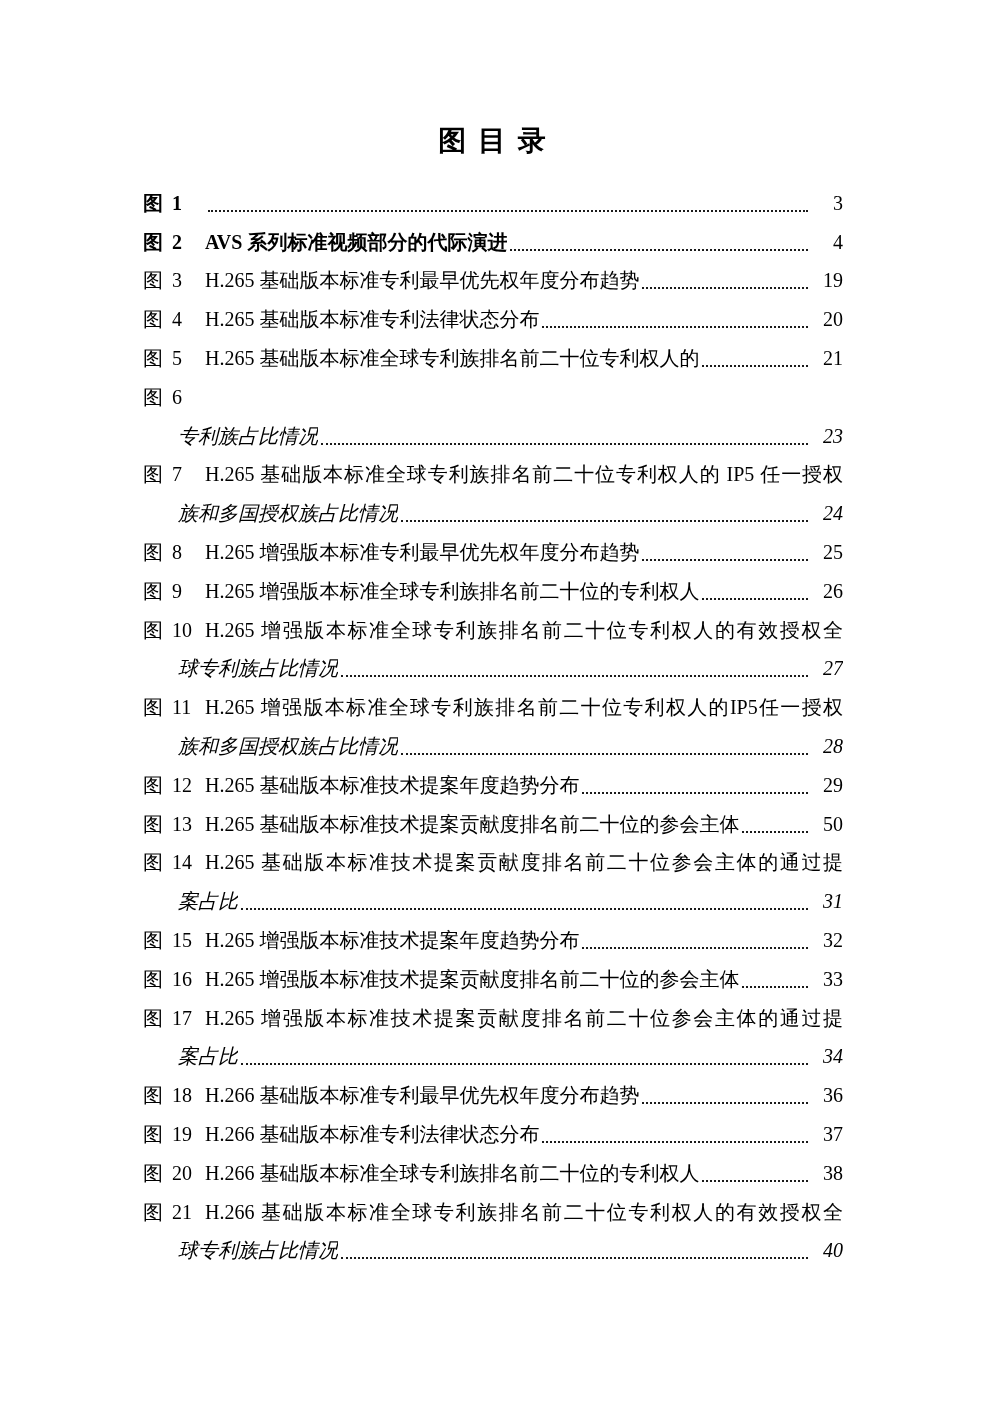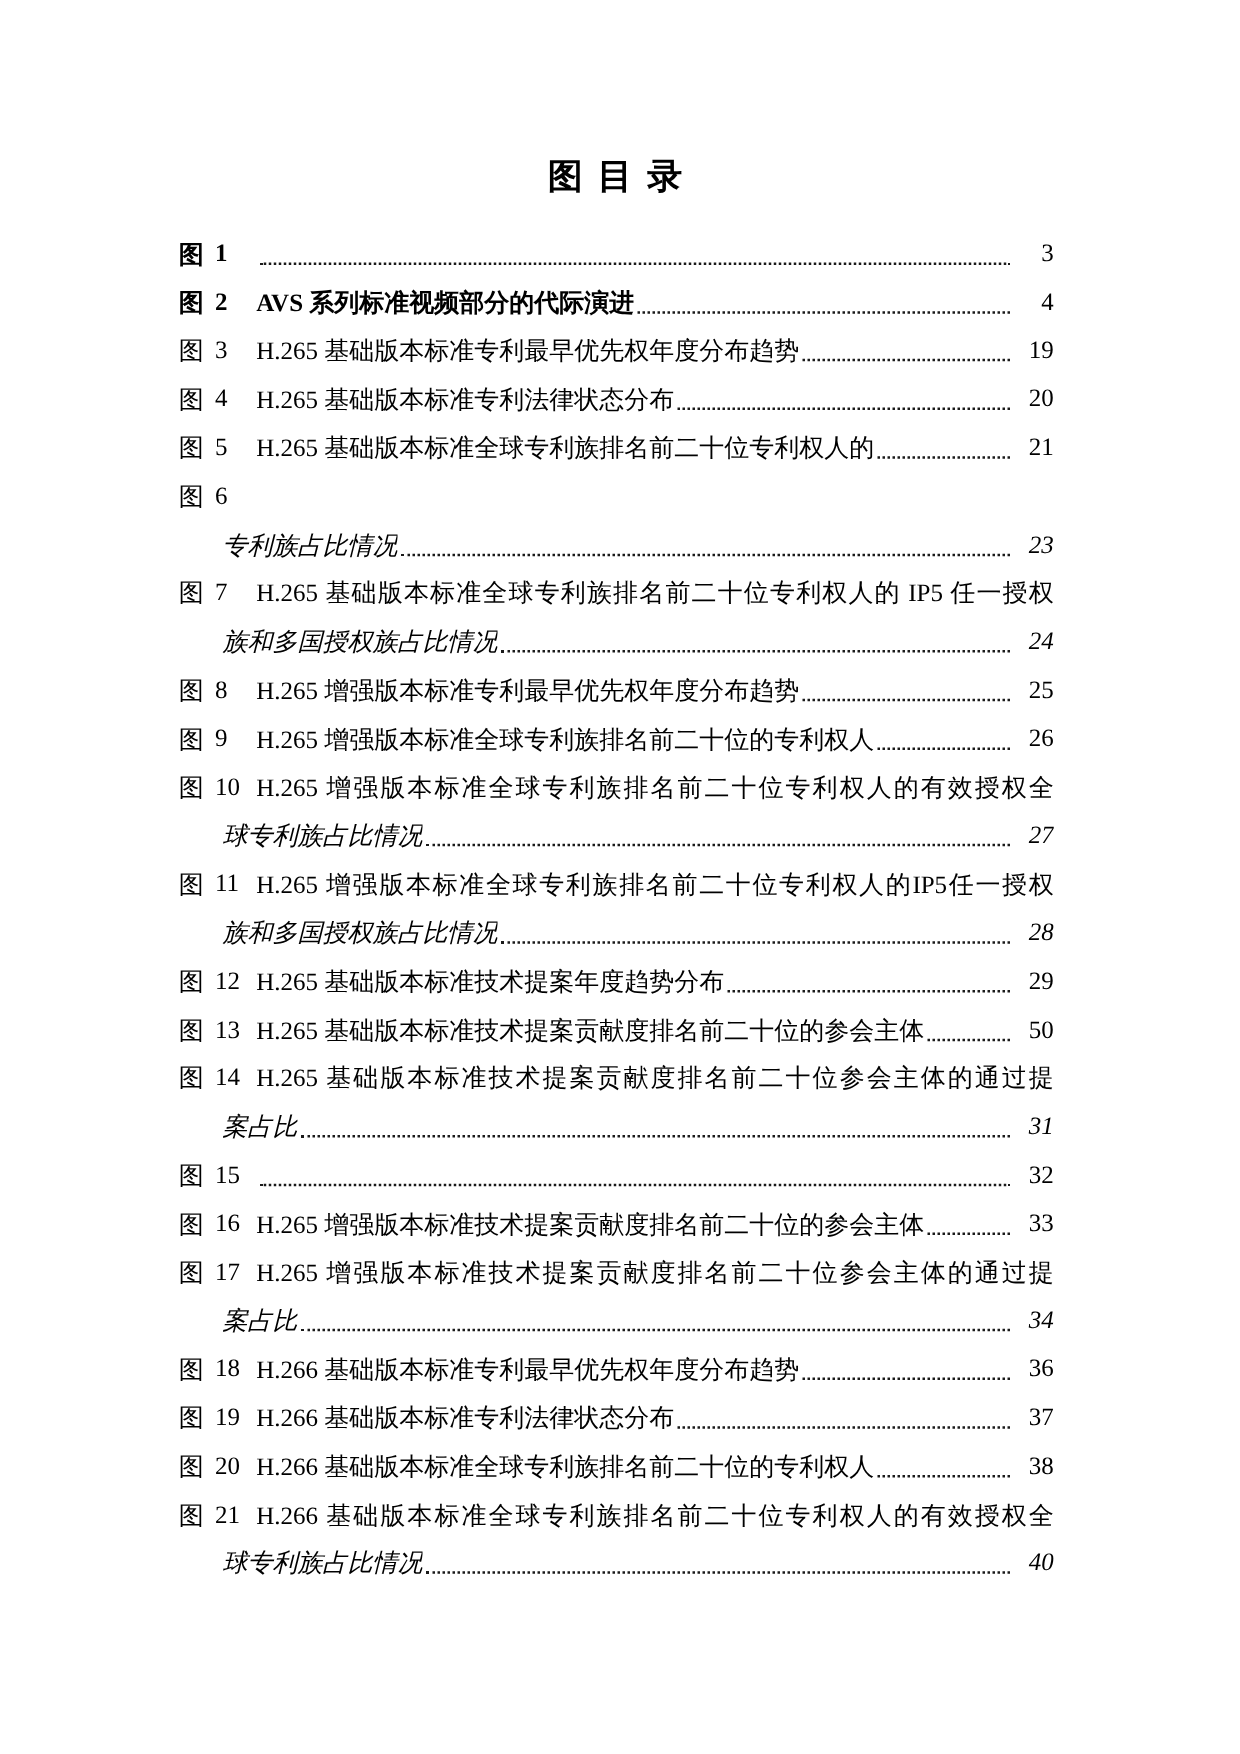--- a/index.html
+++ b/index.html
@@ -227,20 +227,21 @@
       <span class="txt">案占比</span>
       <span class="leader"></span>
       <span class="pg">31</span>
     </div>
   </div>
 
   <div class="entry">
     <div class="row main">
       <span class="lbl">图</span>
       <span class="num">15</span>
+      <span class="txt">H.265 增强版本标准技术提案年度趋势分布</span>
       <span class="leader"></span>
       <span class="pg">32</span>
     </div>
 
   </div>
 
   <div class="entry">
     <div class="row main">
       <span class="lbl">图</span>
       <span class="num">16</span>

